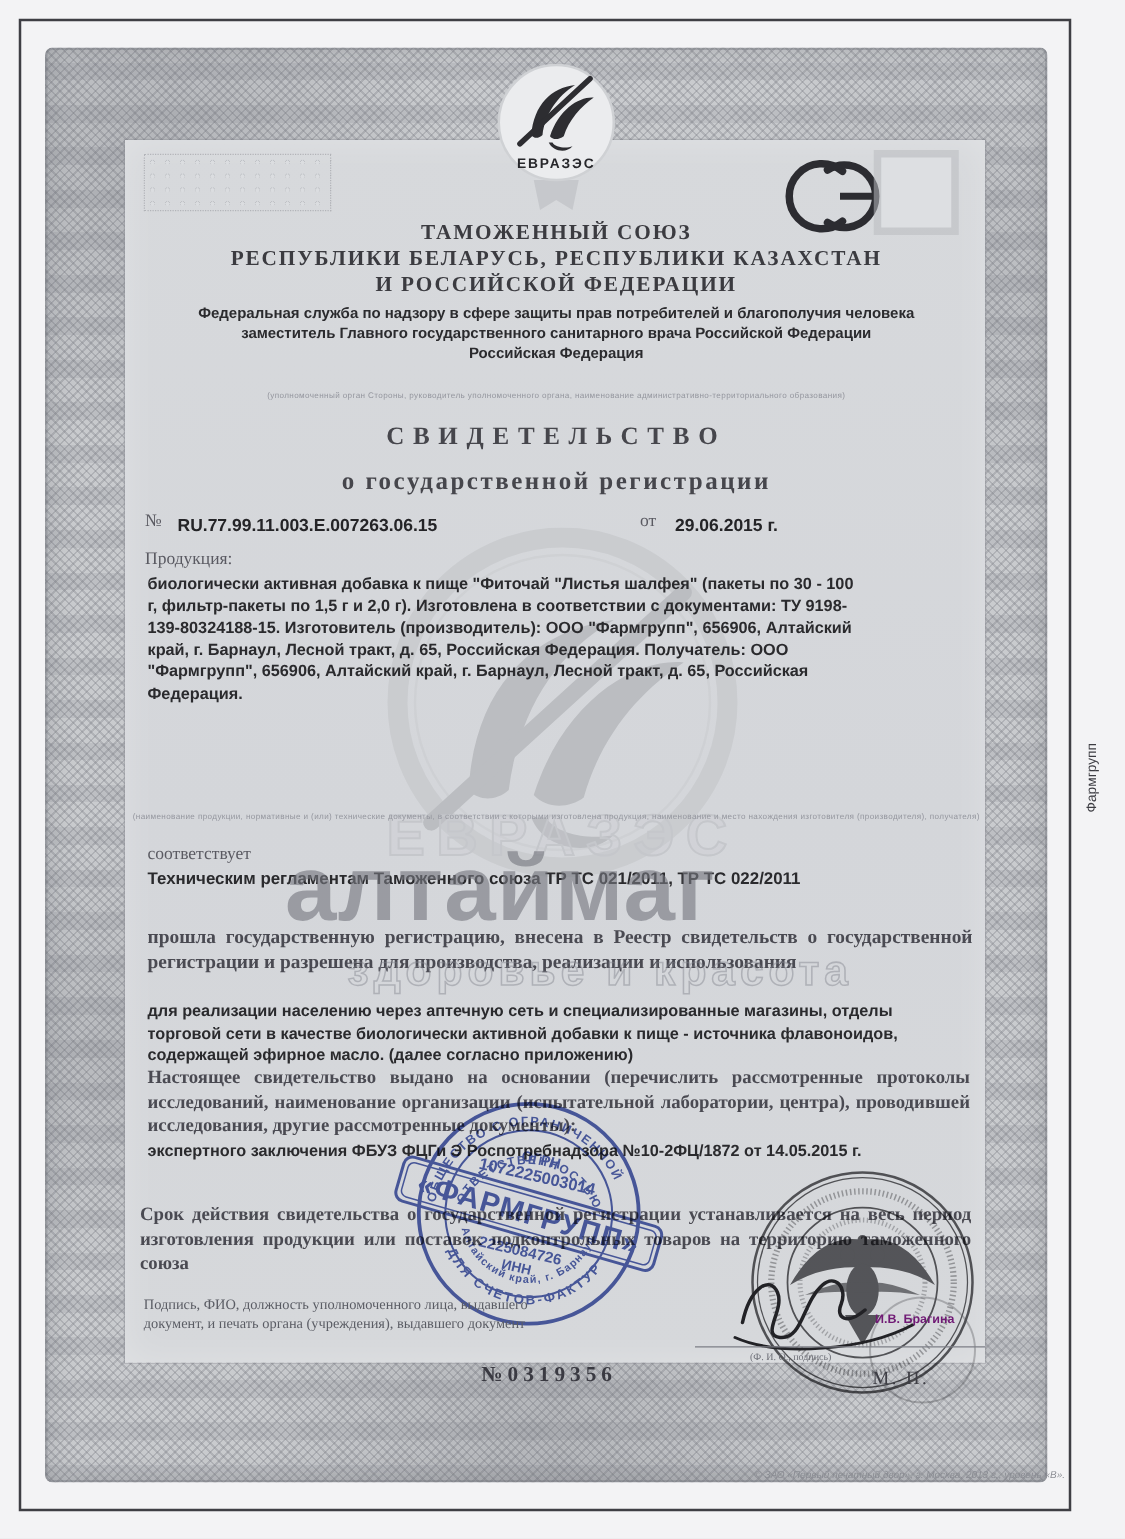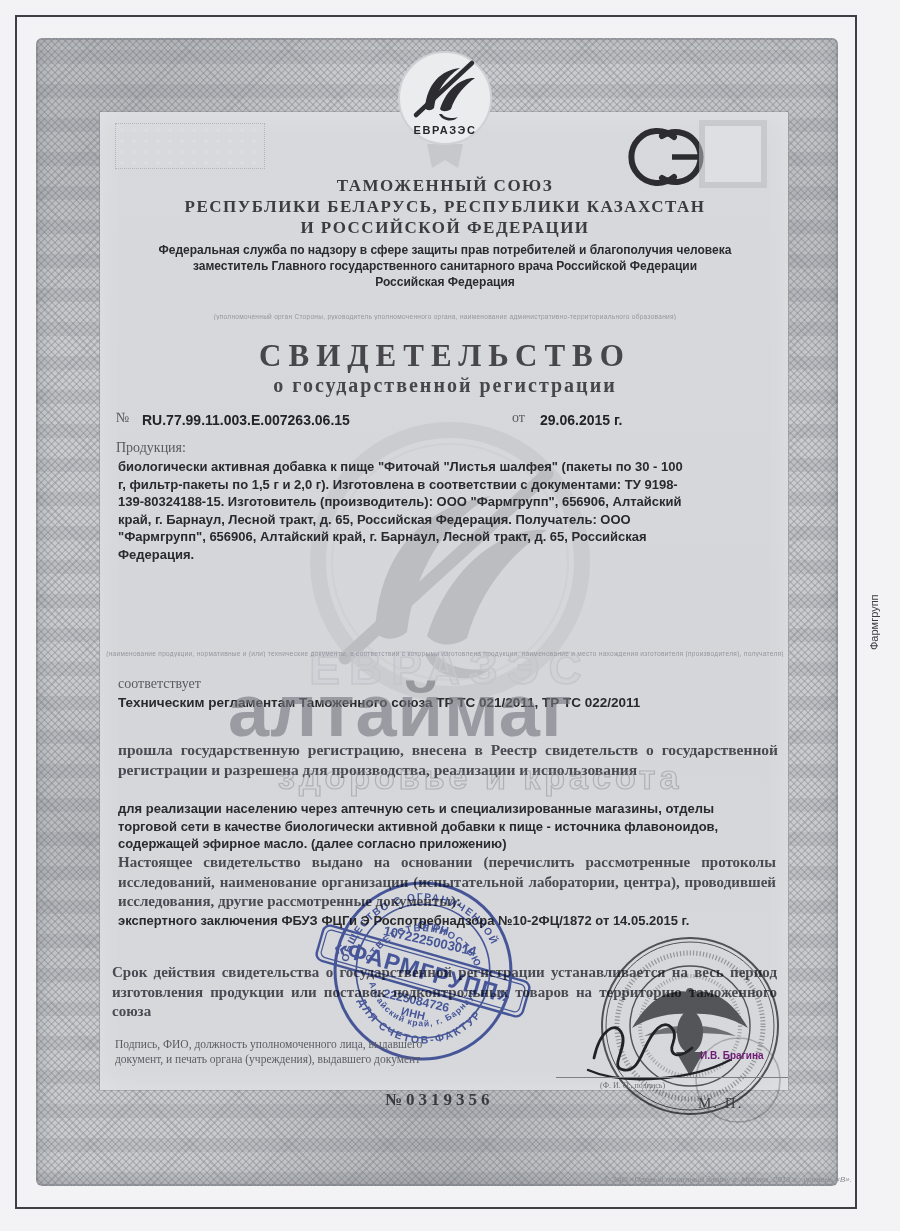--- a/index.html
+++ b/index.html
@@ -22,21 +22,21 @@
   .paper{position:absolute;left:100px;top:112px;width:688px;height:978px;
         background:linear-gradient(180deg,#d7d9dc 0%, #d4d6da 55%, #d6d8db 100%);
         box-shadow:0 0 0 1px rgba(130,132,140,.4), inset 0 0 30px rgba(255,255,255,.25);}
   
   .serif{font-family:"Liberation Serif",serif;}
   .abs{position:absolute;}
   .ctr{left:100px;width:690px;text-align:center;}
   .t-union{font-weight:bold;font-size:17px;letter-spacing:1.5px;color:#3b3b40;}
   .t-agency{font-weight:bold;font-size:12px;color:#2b2b2e;}
   .micro{font-size:6.5px;color:#94969e;letter-spacing:.3px;filter:blur(.3px);white-space:nowrap;overflow:hidden;}
-  .doc-title{font-weight:bold;font-size:31px;letter-spacing:7px;color:#46464c;}
+  .doc-title{font-weight:bold;font-size:20px;letter-spacing:7px;color:#46464c;}
   .doc-sub{font-weight:bold;font-size:20px;letter-spacing:2px;color:#46464c;}
   .lbl{font-size:14px;color:#5a5a62;}
   .val{font-weight:bold;font-size:14px;color:#242427;text-align:center;}
   .para-sans{font-weight:bold;font-size:13px;line-height:17.5px;color:#2a2a2d;}
   .para-serif{font-weight:bold;font-size:15.5px;line-height:19.5px;color:#4a4a52;text-align:justify;}
   .wm-brand{font-weight:bold;font-size:74px;letter-spacing:1px;color:rgba(118,120,127,.62);white-space:nowrap;}
   .wm-slogan{font-weight:bold;font-size:34px;letter-spacing:4px;color:transparent;
              -webkit-text-stroke:1.2px rgba(128,130,140,.45);white-space:nowrap;}
   .sig-name{font-weight:bold;font-size:10px;color:#701a75;}
   .sig-line{height:1px;background:#7d7f86;}

